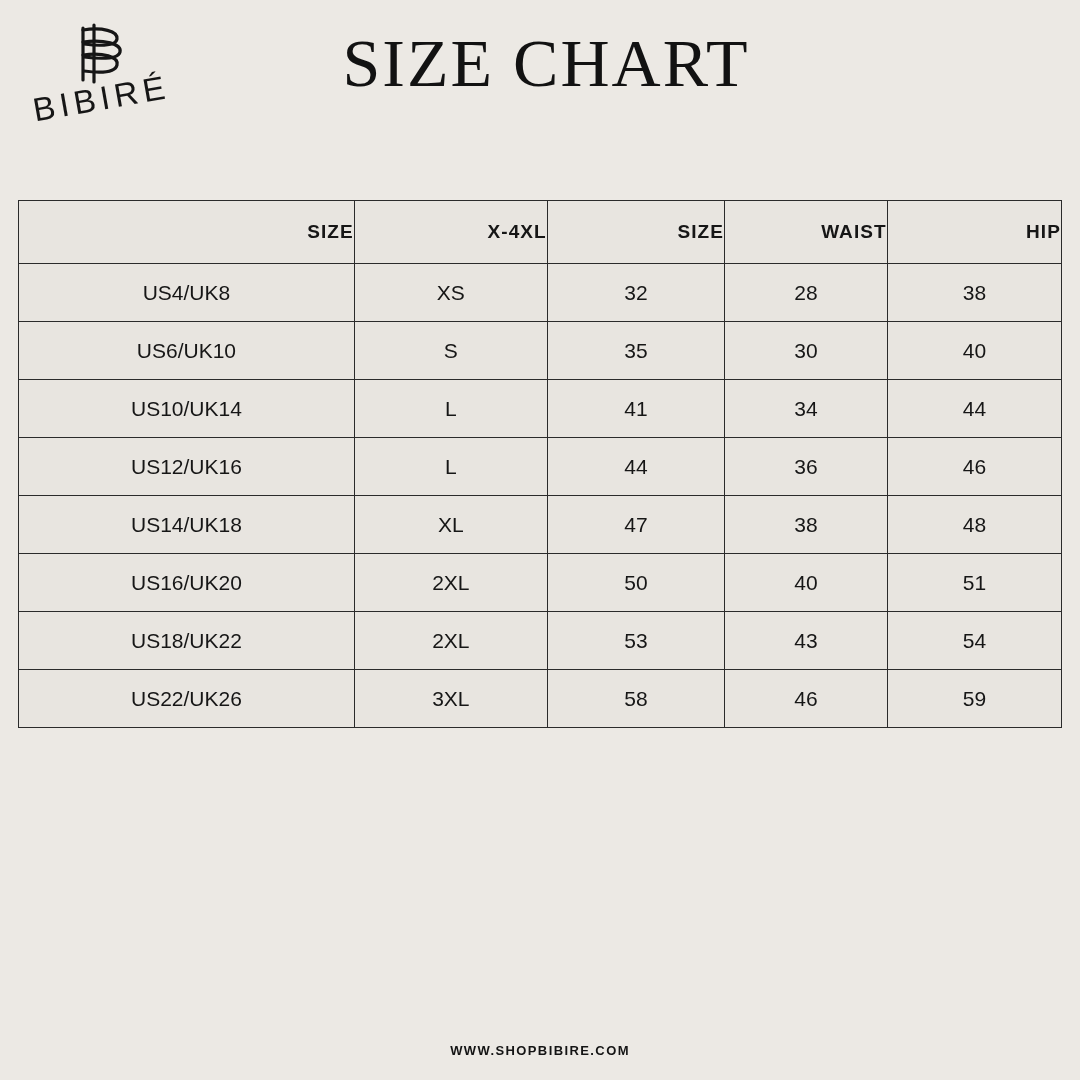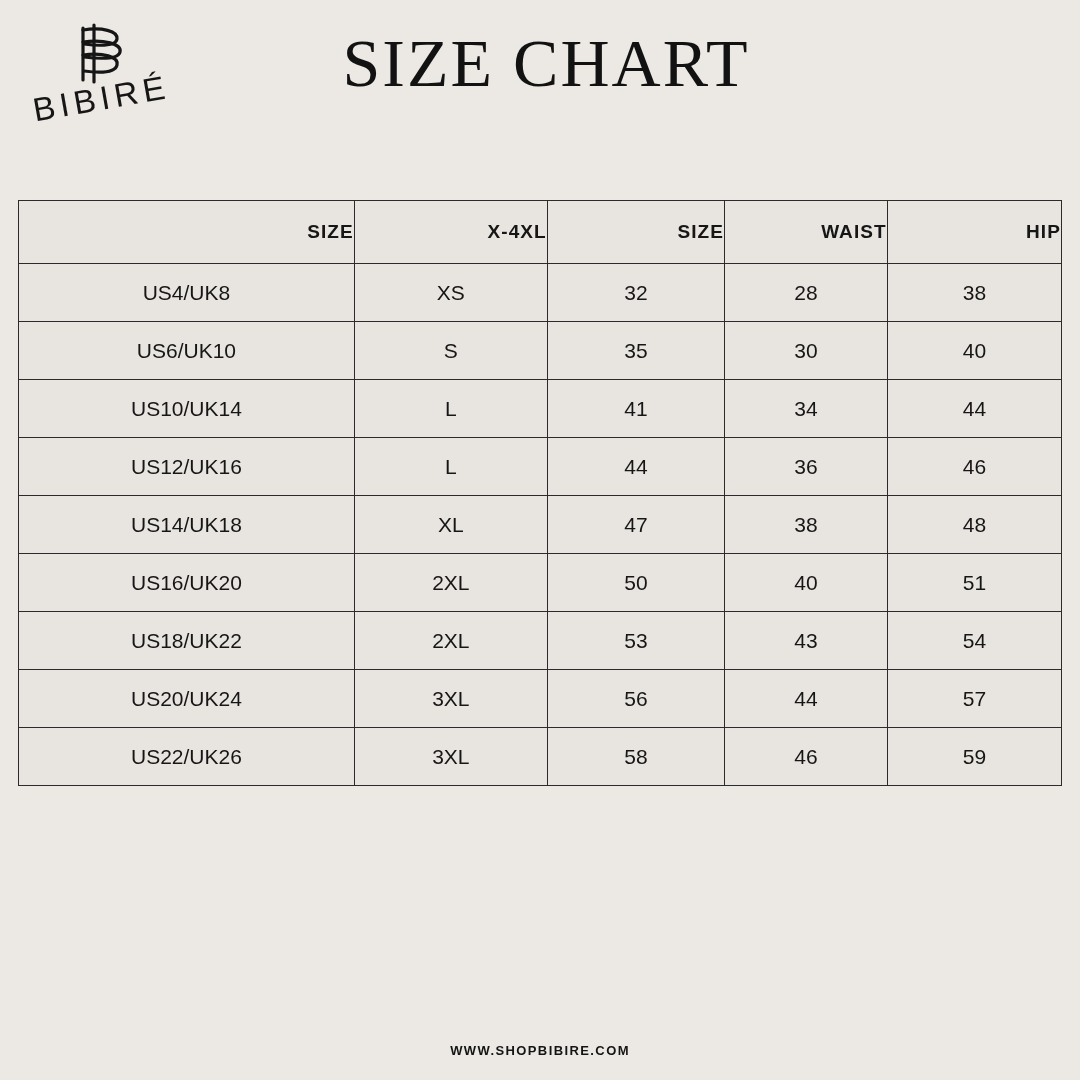--- a/index.html
+++ b/index.html
@@ -205,27 +205,20 @@
           <td>51</td>
         </tr>
         <tr>
           <td>US18/UK22</td>
           <td>2XL</td>
           <td>53</td>
           <td>43</td>
           <td>54</td>
         </tr>
         <tr>
-          <td>US20/UK24</td>
-          <td>3XL</td>
-          <td>56</td>
-          <td>44</td>
-          <td>57</td>
-        </tr>
-        <tr>
           <td>US22/UK26</td>
           <td>3XL</td>
           <td>58</td>
           <td>46</td>
           <td>59</td>
         </tr>
       </tbody>
     </table>
   </div>
 

